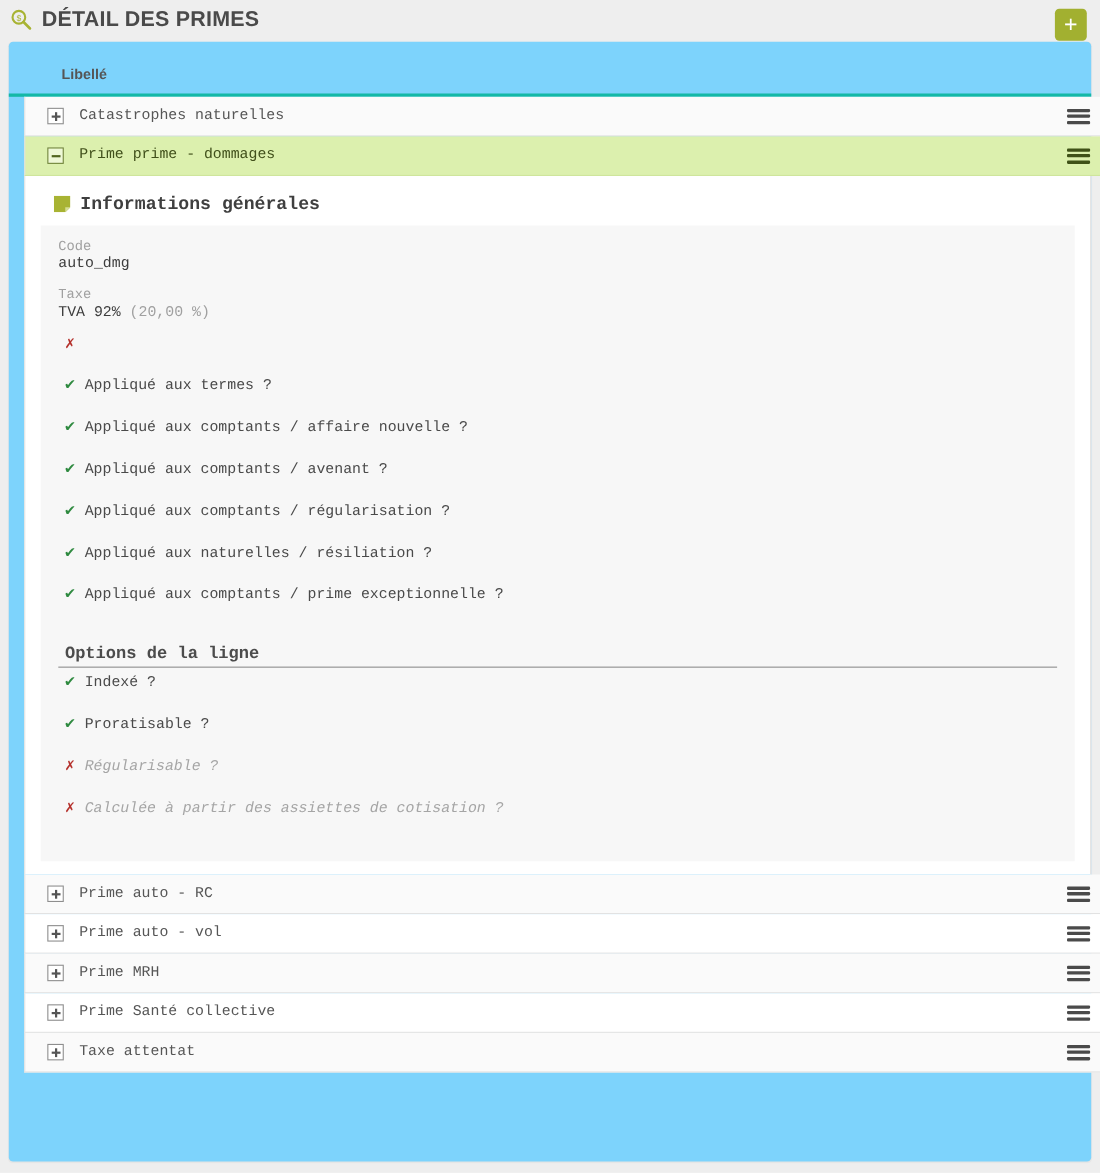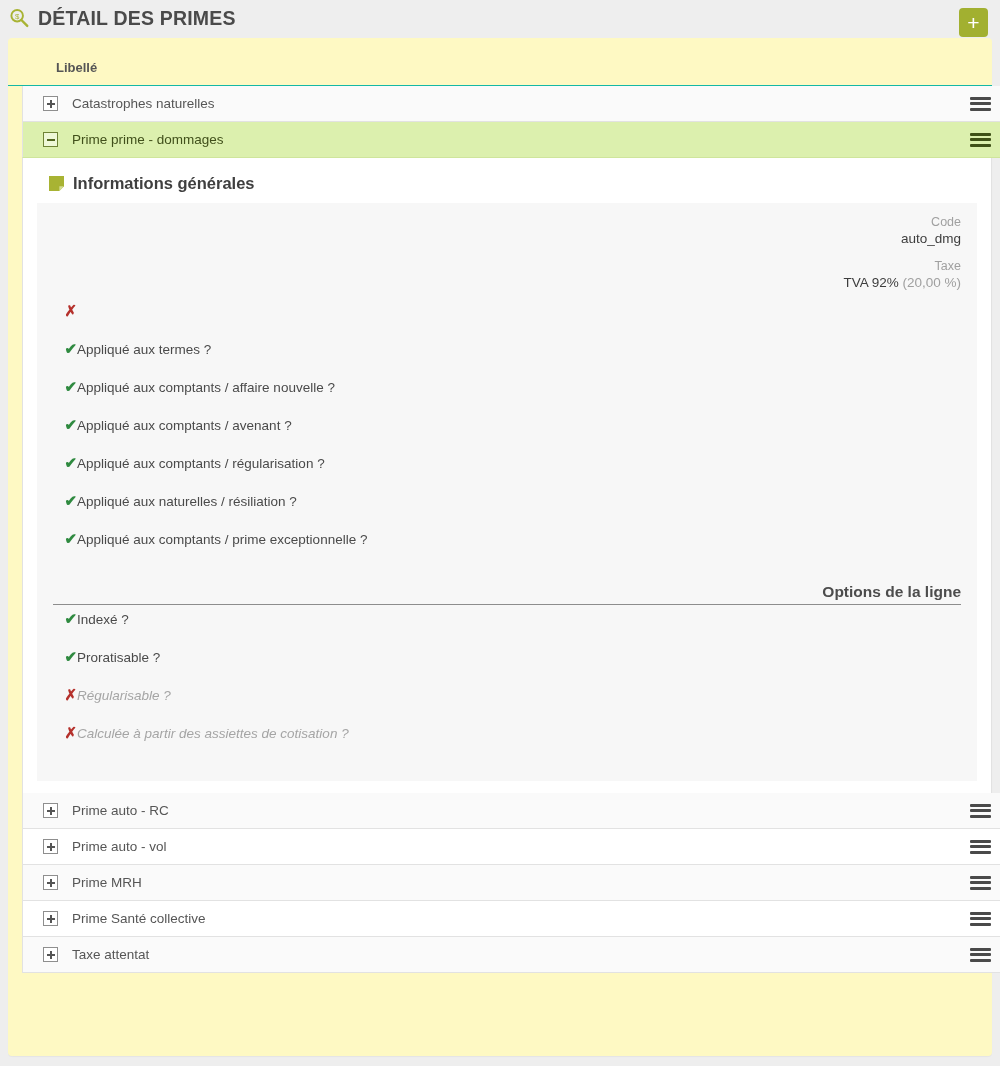--- a/index.html
+++ b/index.html
@@ -47,36 +47,37 @@
     padding: 0;
     display: flex;
     align-items: center;
     justify-content: center;
   }
 
   
   .card {
     position: relative;
     margin: 2px 8px 8px 8px;
-    background: #fef9c3;
+    background: #7dd3fc;
     border-radius: 4px;
     min-height: 1018px;
     box-shadow: 0 1px 1px rgba(0,0,0,0.04);
     padding-top: 22px;
   }
 
   
   .grid-header {
     padding: 0 0 10px 48px;
     font-size: 13px;
     font-weight: bold;
     color: #555555;
   }
   .grid {
-    border-top: 1px solid #14b8a6;
+    border-top: 3px solid #14b8a6;
+    font-family: Liberation Mono, monospace;
   }
   .grid-row {
     position: relative;
     display: flex;
     align-items: center;
     height: 36px;
     padding-left: 20px;
     padding-right: 14px;
     border-bottom: 1px solid #e2e2e2;
     border-left: 1px solid #e2e2e2;
@@ -160,21 +161,20 @@
   }
   .note-icon {
     width: 15px; height: 15px;
     margin-right: 9px;
     flex: 0 0 auto;
     display: block;
   }
   .detail-body {
     background: #f7f7f7;
     padding: 12px 16px 18px 16px;
-    text-align: right;
   }
 
   .field { margin-bottom: 13px; }
   .field-label {
     font-size: 12.5px;
     color: #a0a0a0;
     margin-bottom: 2px;
   }
   .field-value {
     font-size: 13.5px;

